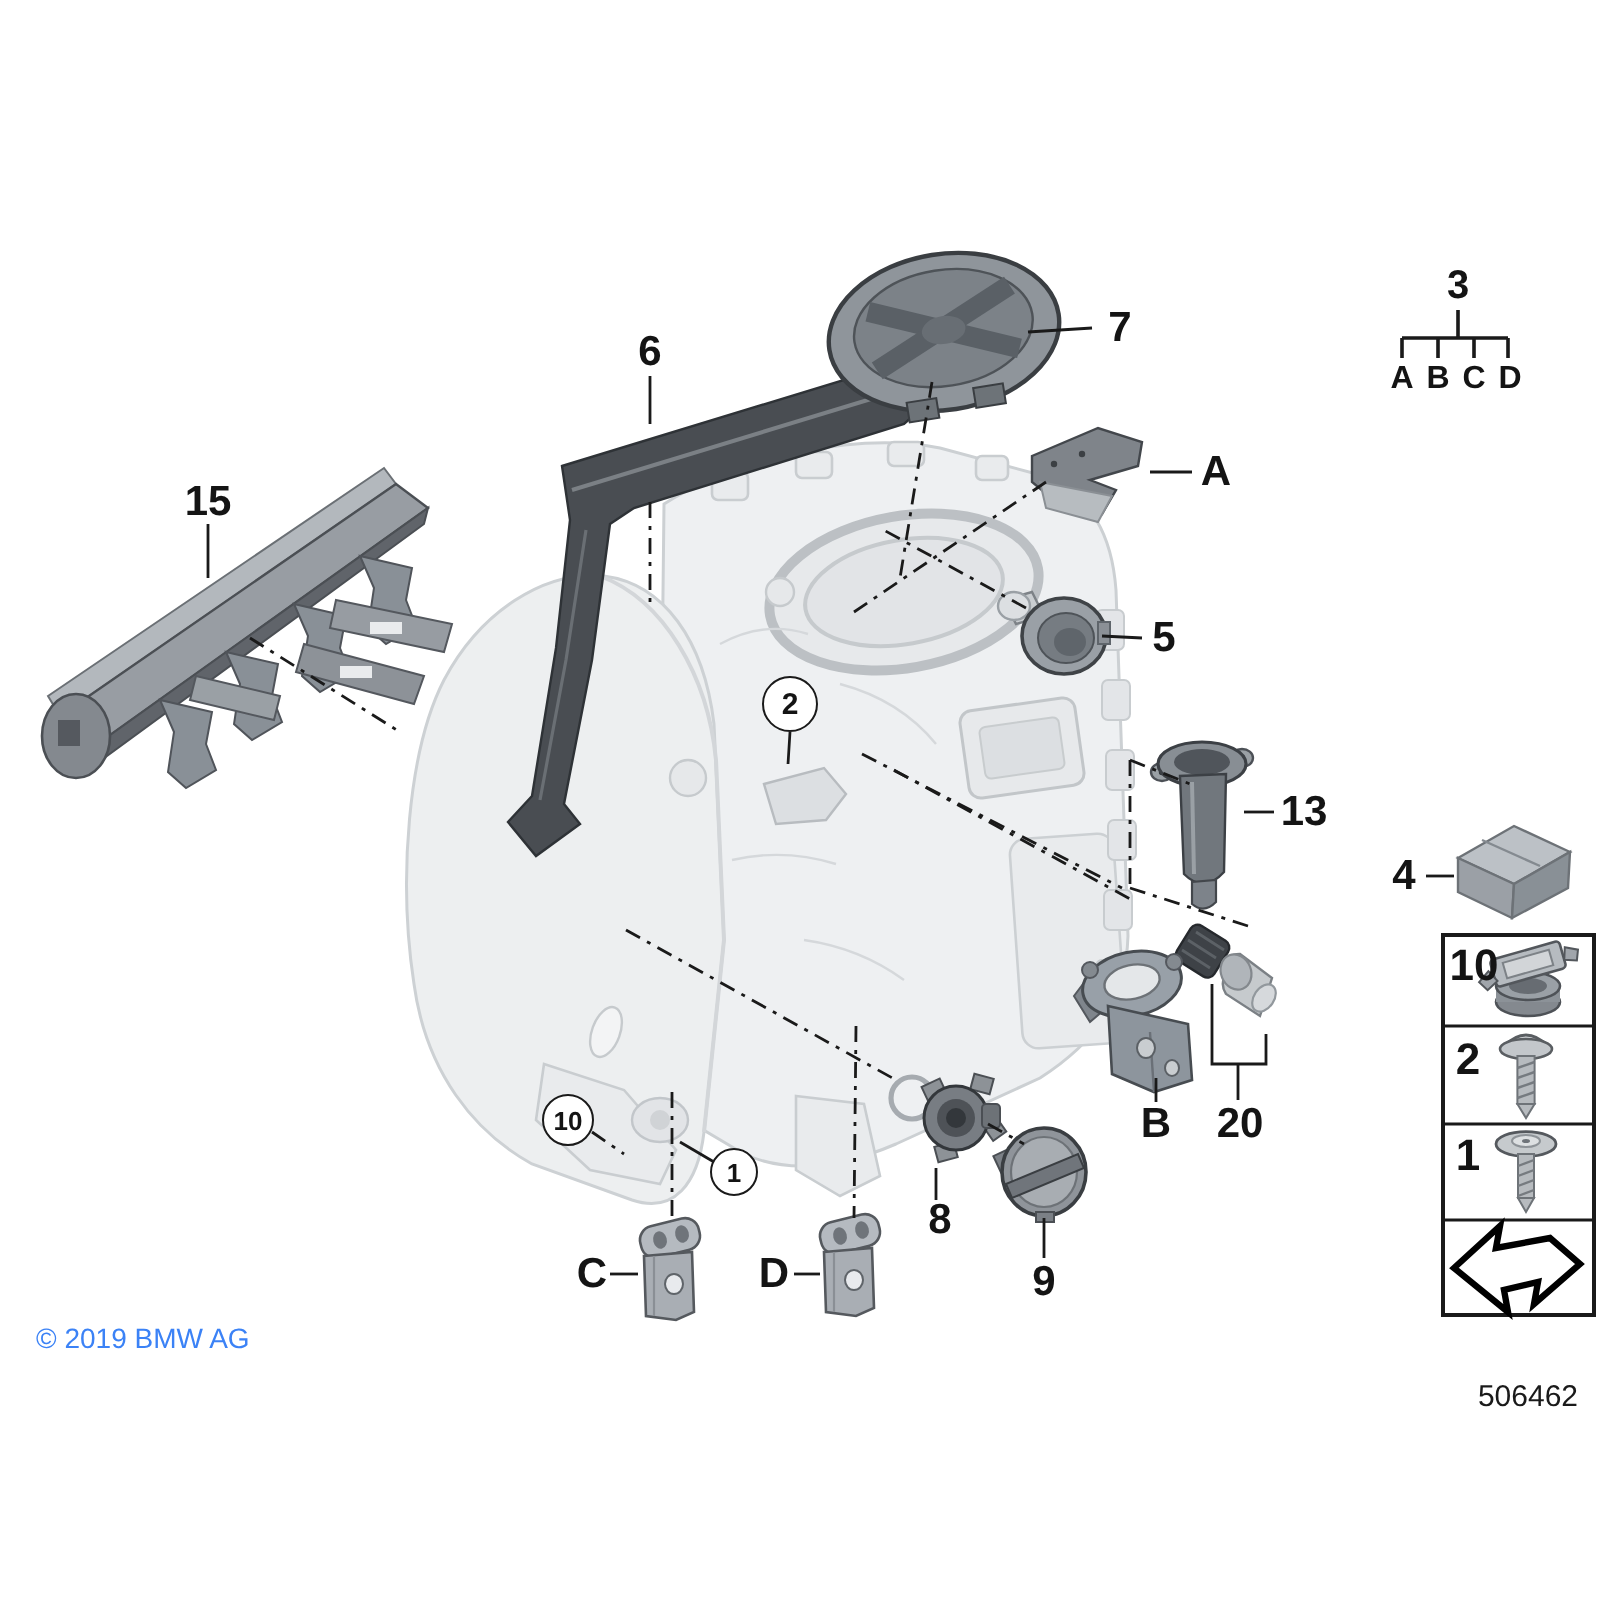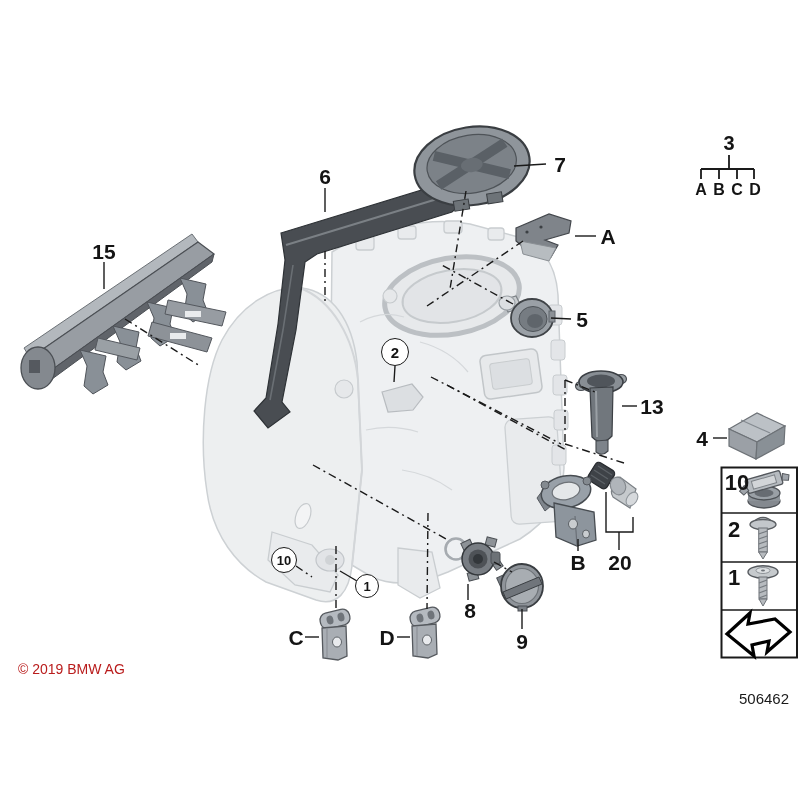--- a/index.html
+++ b/index.html
@@ -10,21 +10,21 @@
        color:#141414;line-height:1;white-space:nowrap;}
   .lbl.small{font-size:16px;}
   .lbl.group-parent{font-size:20px;}
   .lbl.legend-num{font-size:22px;}
   .circled{position:absolute;transform:translate(-50%,-50%);border:1.7px solid #1a1a1a;
        border-radius:50%;background:#fff;display:flex;align-items:center;justify-content:center;
        font-weight:700;color:#141414;}
   .c26{width:26px;height:26px;font-size:15px;}
   .c24{width:24px;height:24px;font-size:13px;}
   .c22{width:22px;height:22px;font-size:13px;}
-  .footer-copy{position:absolute;left:18px;top:661px;font-size:14px;color:#b91c1c;font-weight:500;}
+  .footer-copy{position:absolute;left:18px;top:661px;font-size:14px;color:#3b82f6;font-weight:500;}
   .diagram-num{position:absolute;left:764px;top:658px;transform:translateX(-50%);
        font-size:15px;color:#1a1a1a;margin-top:32px;}
 </style>
 </head>
 <body>
 
 <div class="stage">
 
 <svg width="800" height="800" viewBox="0 0 800 800">
 

